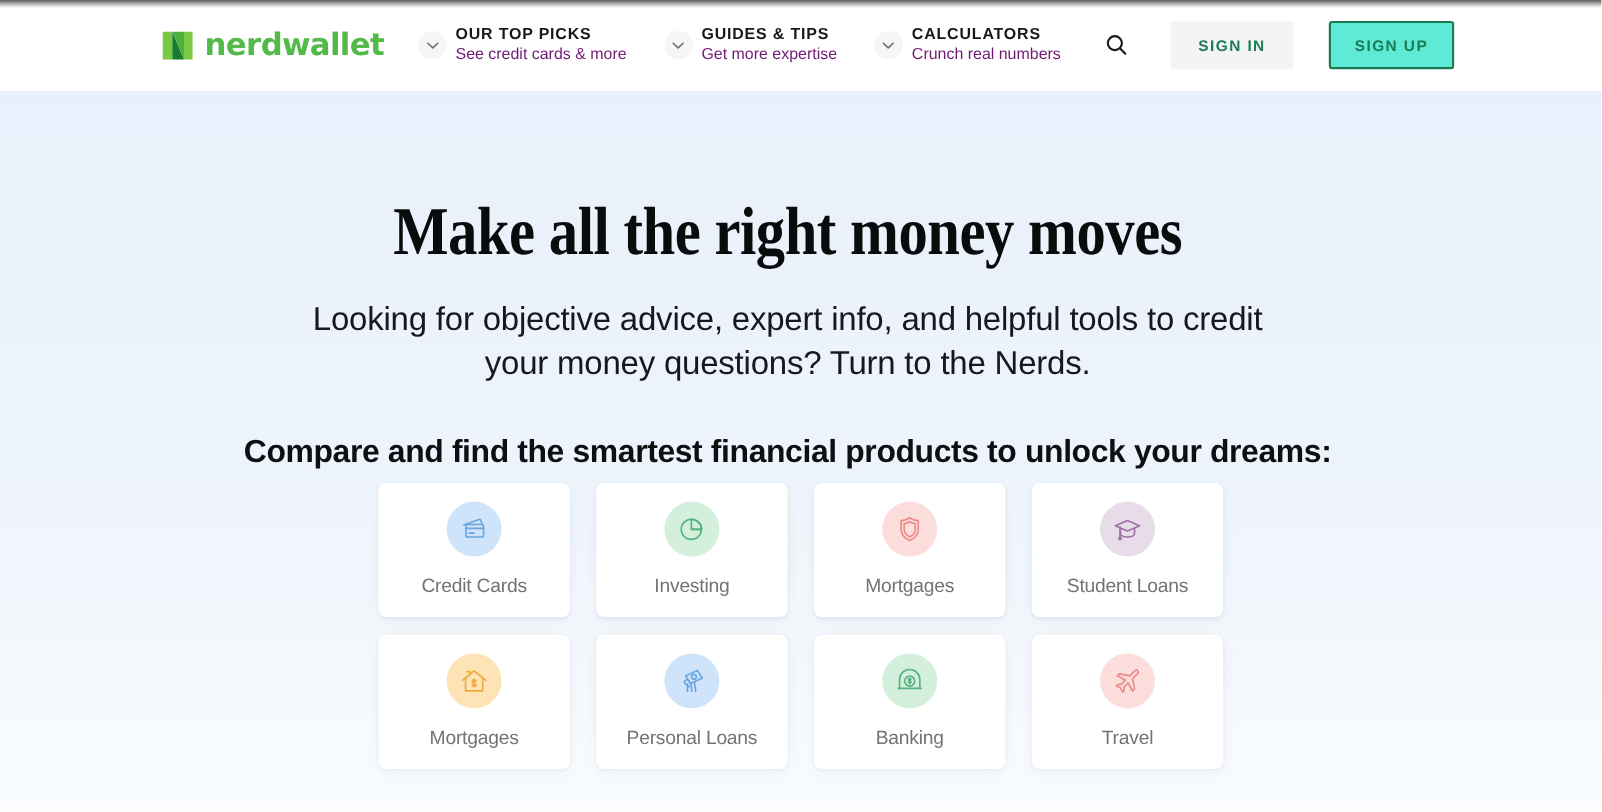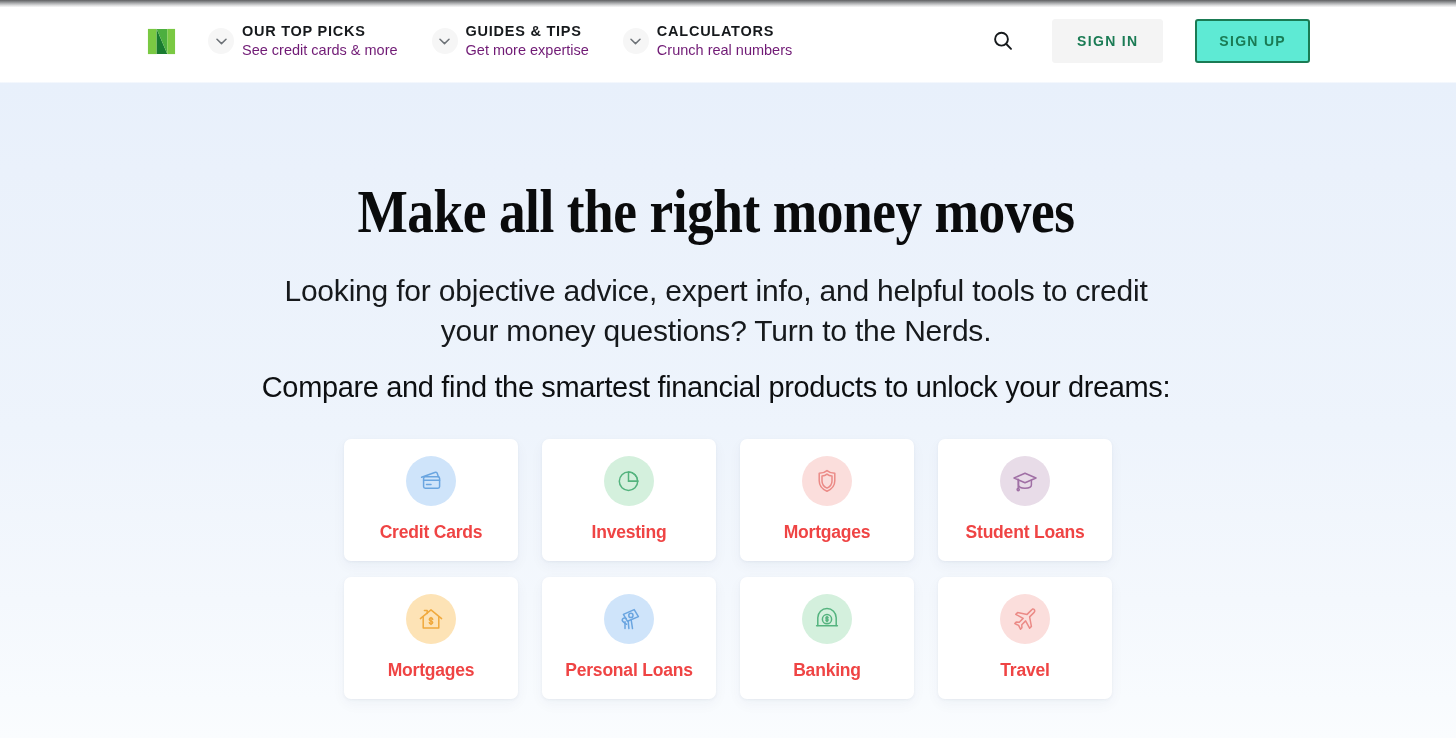--- a/index.html
+++ b/index.html
@@ -198,23 +198,23 @@
     font-size: 30px;
     font-weight: 400;
     color: #16191c;
     line-height: 1.32;
     margin: 26px auto 0;
     width: 880px;
     letter-spacing: -0.2px;
   }
   .hero-cta {
     font-size: 29px;
-    font-weight: 400;
+    font-weight: 700;
     color: #0d0f11;
-    margin-top: 20px;
+    margin-top: 44px;
     letter-spacing: -0.35px;
     line-height: 1.2;
   }
 
   
   .grid {
     position: absolute;
     top: 439px;
     left: 344px;
     width: 769px;
@@ -241,42 +241,43 @@
     border-radius: 50%;
     display: flex;
     align-items: center;
     justify-content: center;
     flex: 0 0 auto;
   }
   .icon-circle svg { display: block; }
   .card-label {
     margin-top: 16px;
     font-size: 17.5px;
-    font-weight: 700;
-    color: #ef4444;
+    font-weight: 400;
+    color: #737373;
     letter-spacing: -0.2px;
     white-space: nowrap;
     line-height: 1.15;
   }
 </style>
 </head>
 <body>
 
 <div class="page">
 
   <header class="site-header">
     <div class="header-inner">
 
       <div class="logo">
         <svg class="logo-mark" viewBox="0 0 32 32">
           <polygon points="2,3 11,3 11,29 2,29" fill="#7ac943"></polygon>
           <polygon points="11,3 22,29 11,29" fill="#197b30"></polygon>
           <polygon points="11,3 22,3 22,29" fill="#4caf3f"></polygon>
           <polygon points="22,3 30,3 30,29 22,29" fill="#7ac943"></polygon>
         </svg>
+        <span class="logo-word">nerdwallet</span>
       </div>
 
       <nav class="main-nav">
 
         <div class="nav-item">
           <span class="chev-circle">
             <svg width="11" height="7" viewBox="0 0 11 7">
                 <path d="M1 1.3 L5.5 5.6 L10 1.3" fill="none" stroke="#6d7277" stroke-width="1.5" stroke-linecap="round" stroke-linejoin="round"></path>
               </svg>
           </span>

